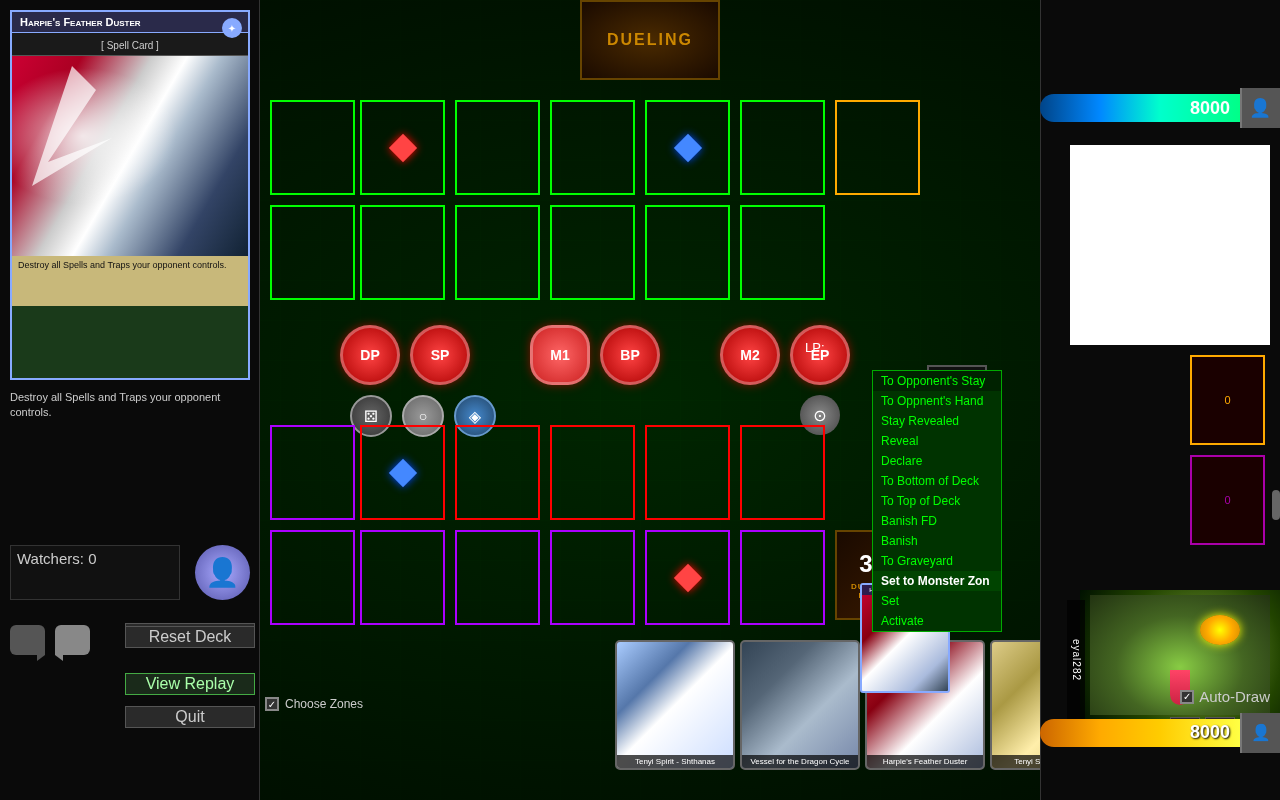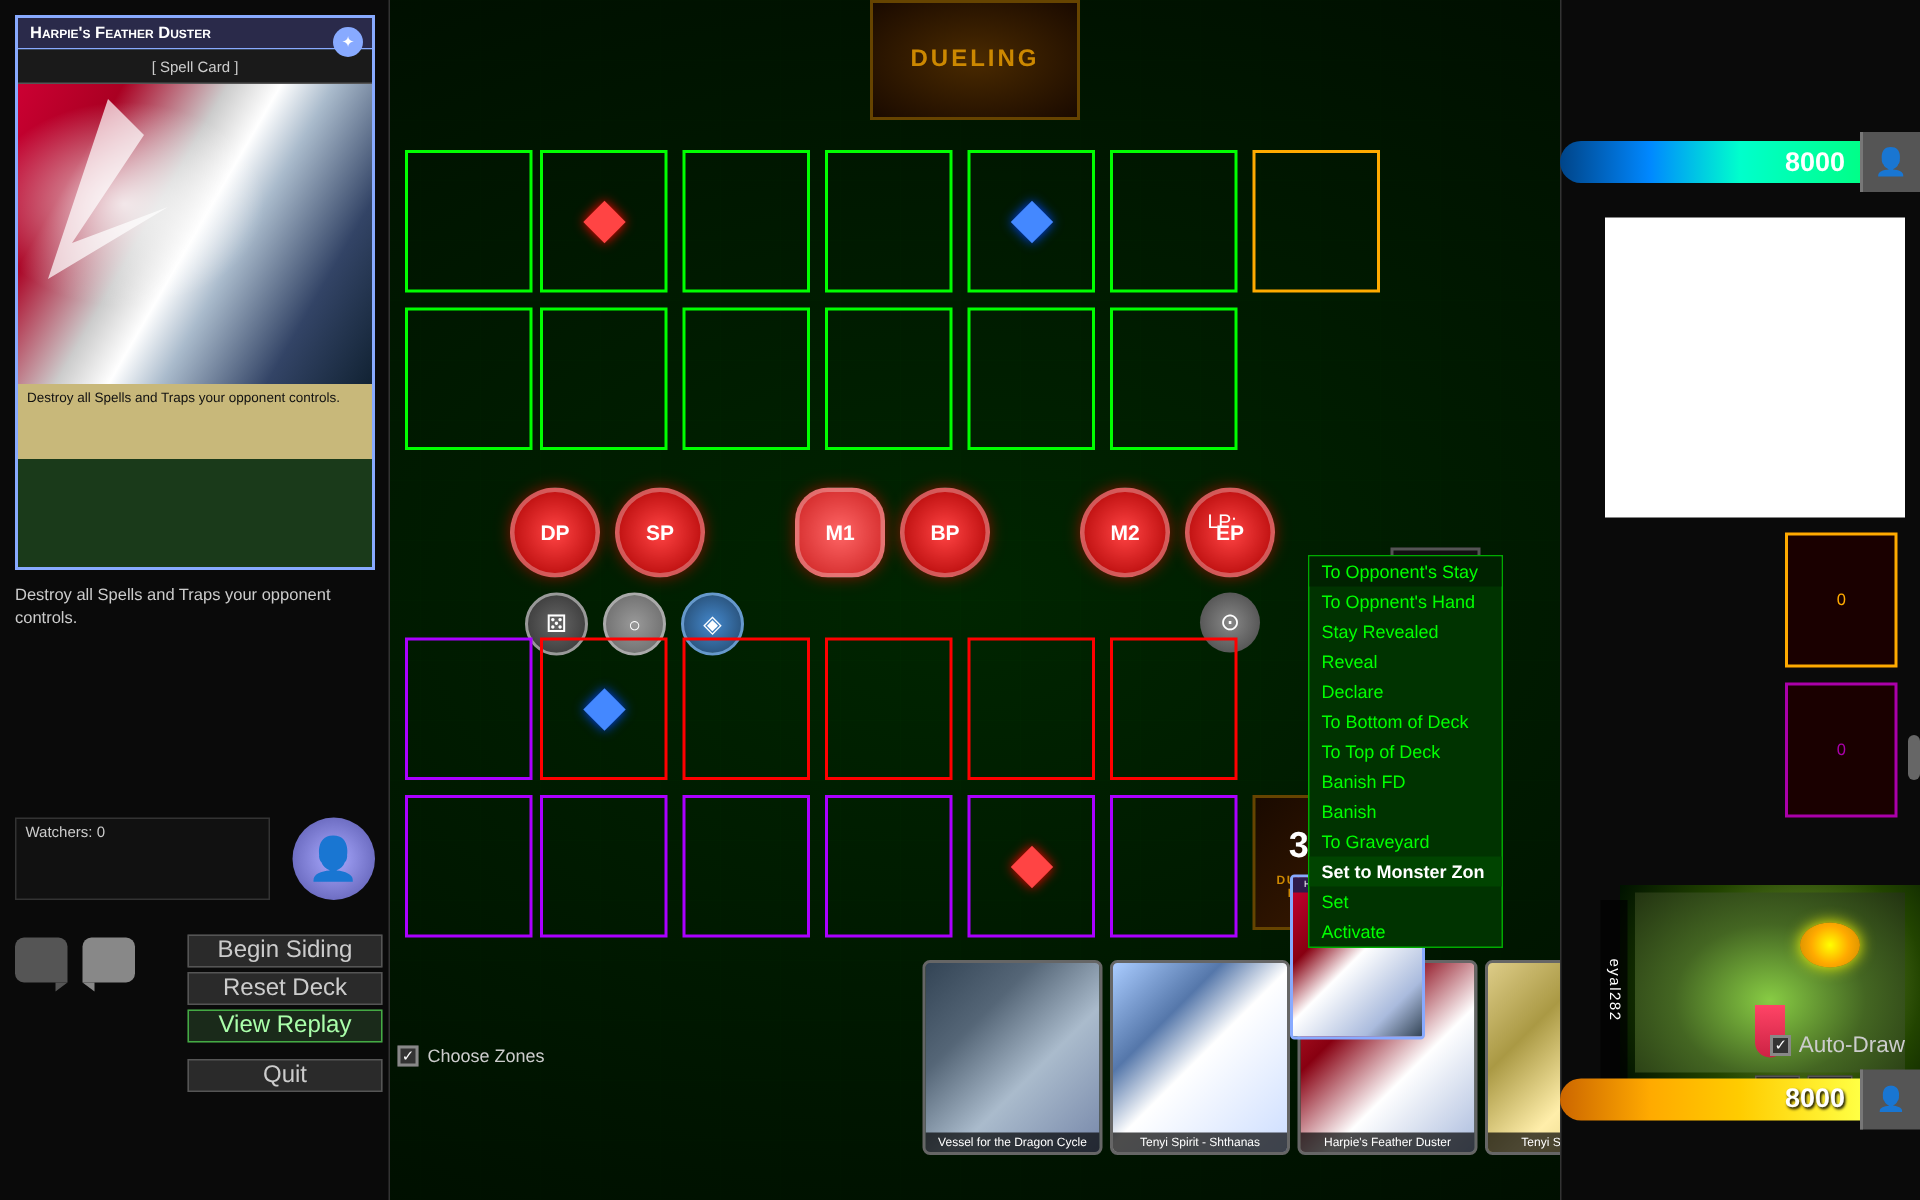--- a/index.html
+++ b/index.html
@@ -154,21 +154,21 @@
       position: absolute;
       left: 10px; top: 545px;
       width: 170px;
       height: 55px;
       background: #111;
       border: 1px solid #333;
     }
 
     #watchers-text {
       color: #cccccc;
-      font-size: 10px;
+      font-size: 15px;
       padding: 4px 6px;
     }
 
     
     #avatar-area {
       position: absolute;
       left: 195px; top: 545px;
       width: 55px;
       height: 55px;
     }
@@ -235,21 +235,21 @@
       border: 1px solid #555;
       color: #cccccc;
       font-size: 16px;
       cursor: pointer;
       display: flex;
       align-items: center;
       justify-content: center;
     }
 
     #btn-begin-siding { top: 623px; }
-    #btn-reset-deck { top: 648px; }
+    #btn-reset-deck { top: 626px; }
     #btn-view-replay { top: 673px; background: #1a2a1a; border-color: #44aa44; color: #aaffaa; }
     #btn-quit { top: 706px; }
 
     
     #choose-zones-area {
       position: absolute;
       left: 265px; top: 698px;
       display: flex;
       align-items: center;
       gap: 6px;
@@ -1005,25 +1005,25 @@
       <div class="ctx-item">Activate</div>
     </div>
 
     <div id="harpie-context-card">
       <div class="harpie-mini">
         <div class="harpie-mini-title">Harpie's Feather Duster ♦♦</div>
       </div>
     </div>
 
     <div id="hand-area" style="left:355px; top:640px;">
+      <div class="hand-card hand-card-1">
+        <div class="hand-card-label">Tenyi Spirit - Shthanas</div>
+      </div>
       <div class="hand-card hand-card-2">
         <div class="hand-card-label">Vessel for the Dragon Cycle</div>
-      </div>
-      <div class="hand-card hand-card-1">
-        <div class="hand-card-label">Tenyi Spirit - Shthanas</div>
       </div>
       <div class="hand-card hand-card-3">
         <div class="hand-card-label">Harpie's Feather Duster</div>
       </div>
       <div class="hand-card hand-card-4">
         <div class="hand-card-label">Tenyi Spirit - Adhara</div>
       </div>
     </div>
 
   </div>

